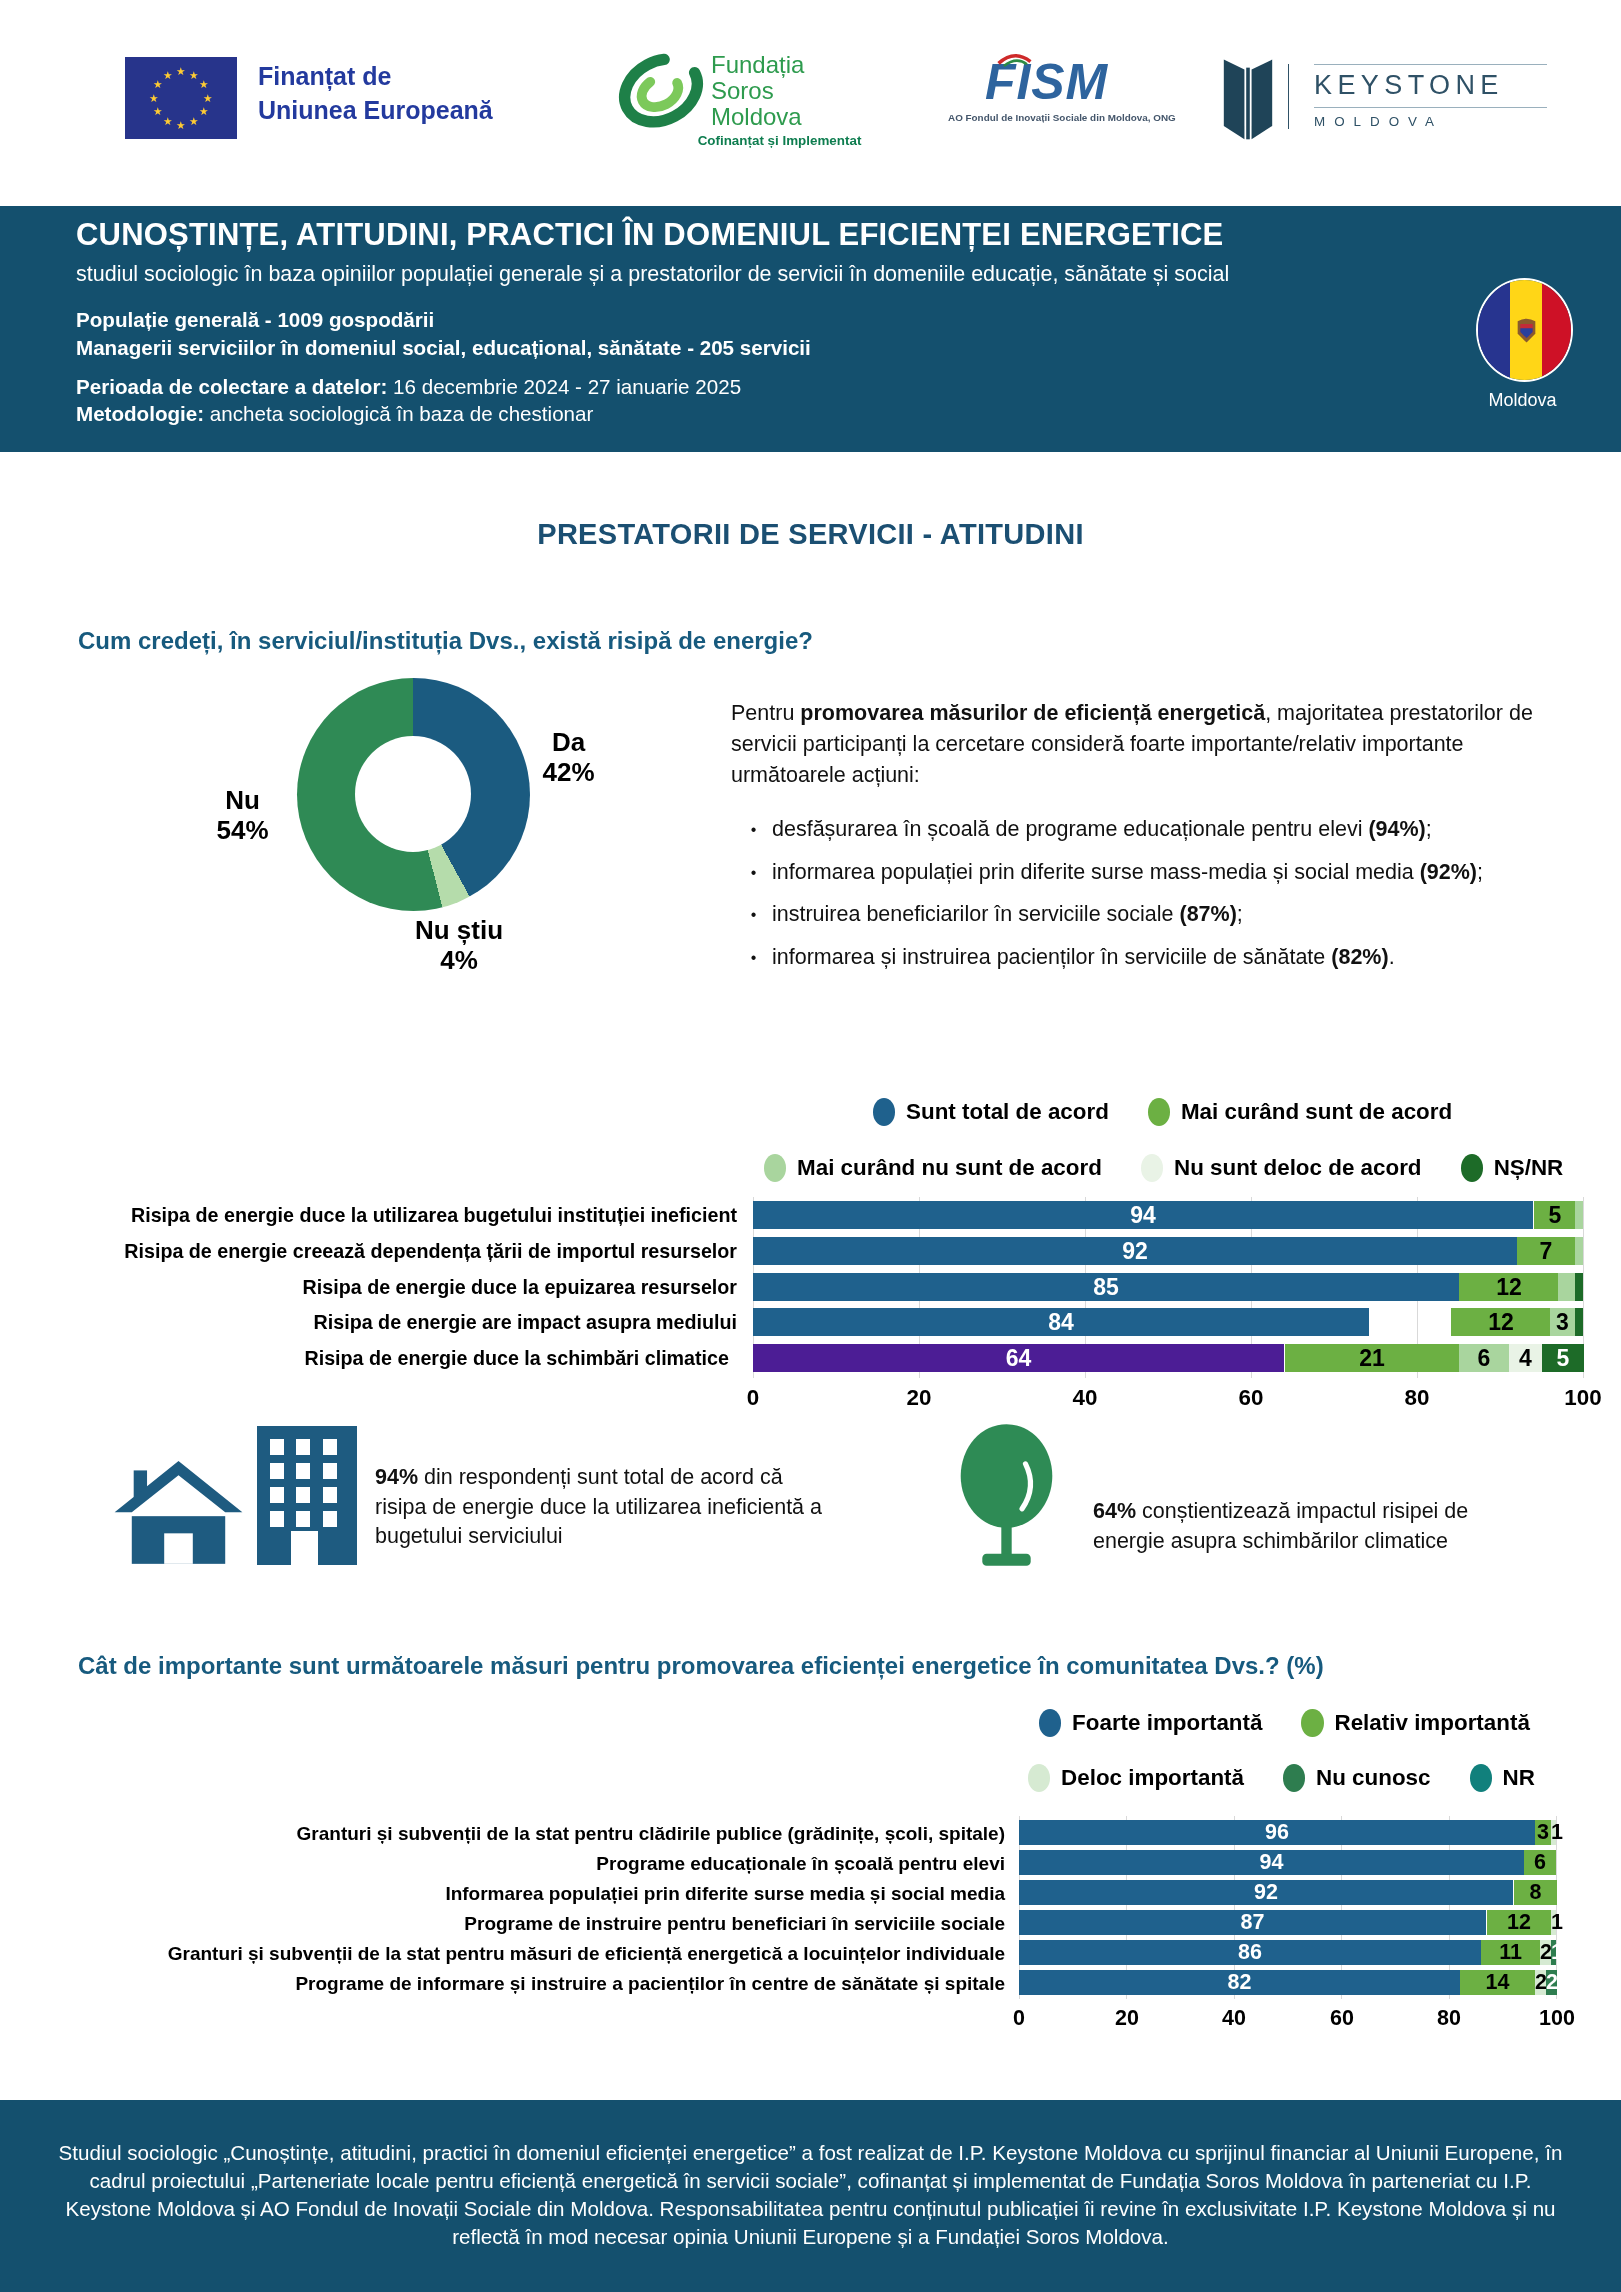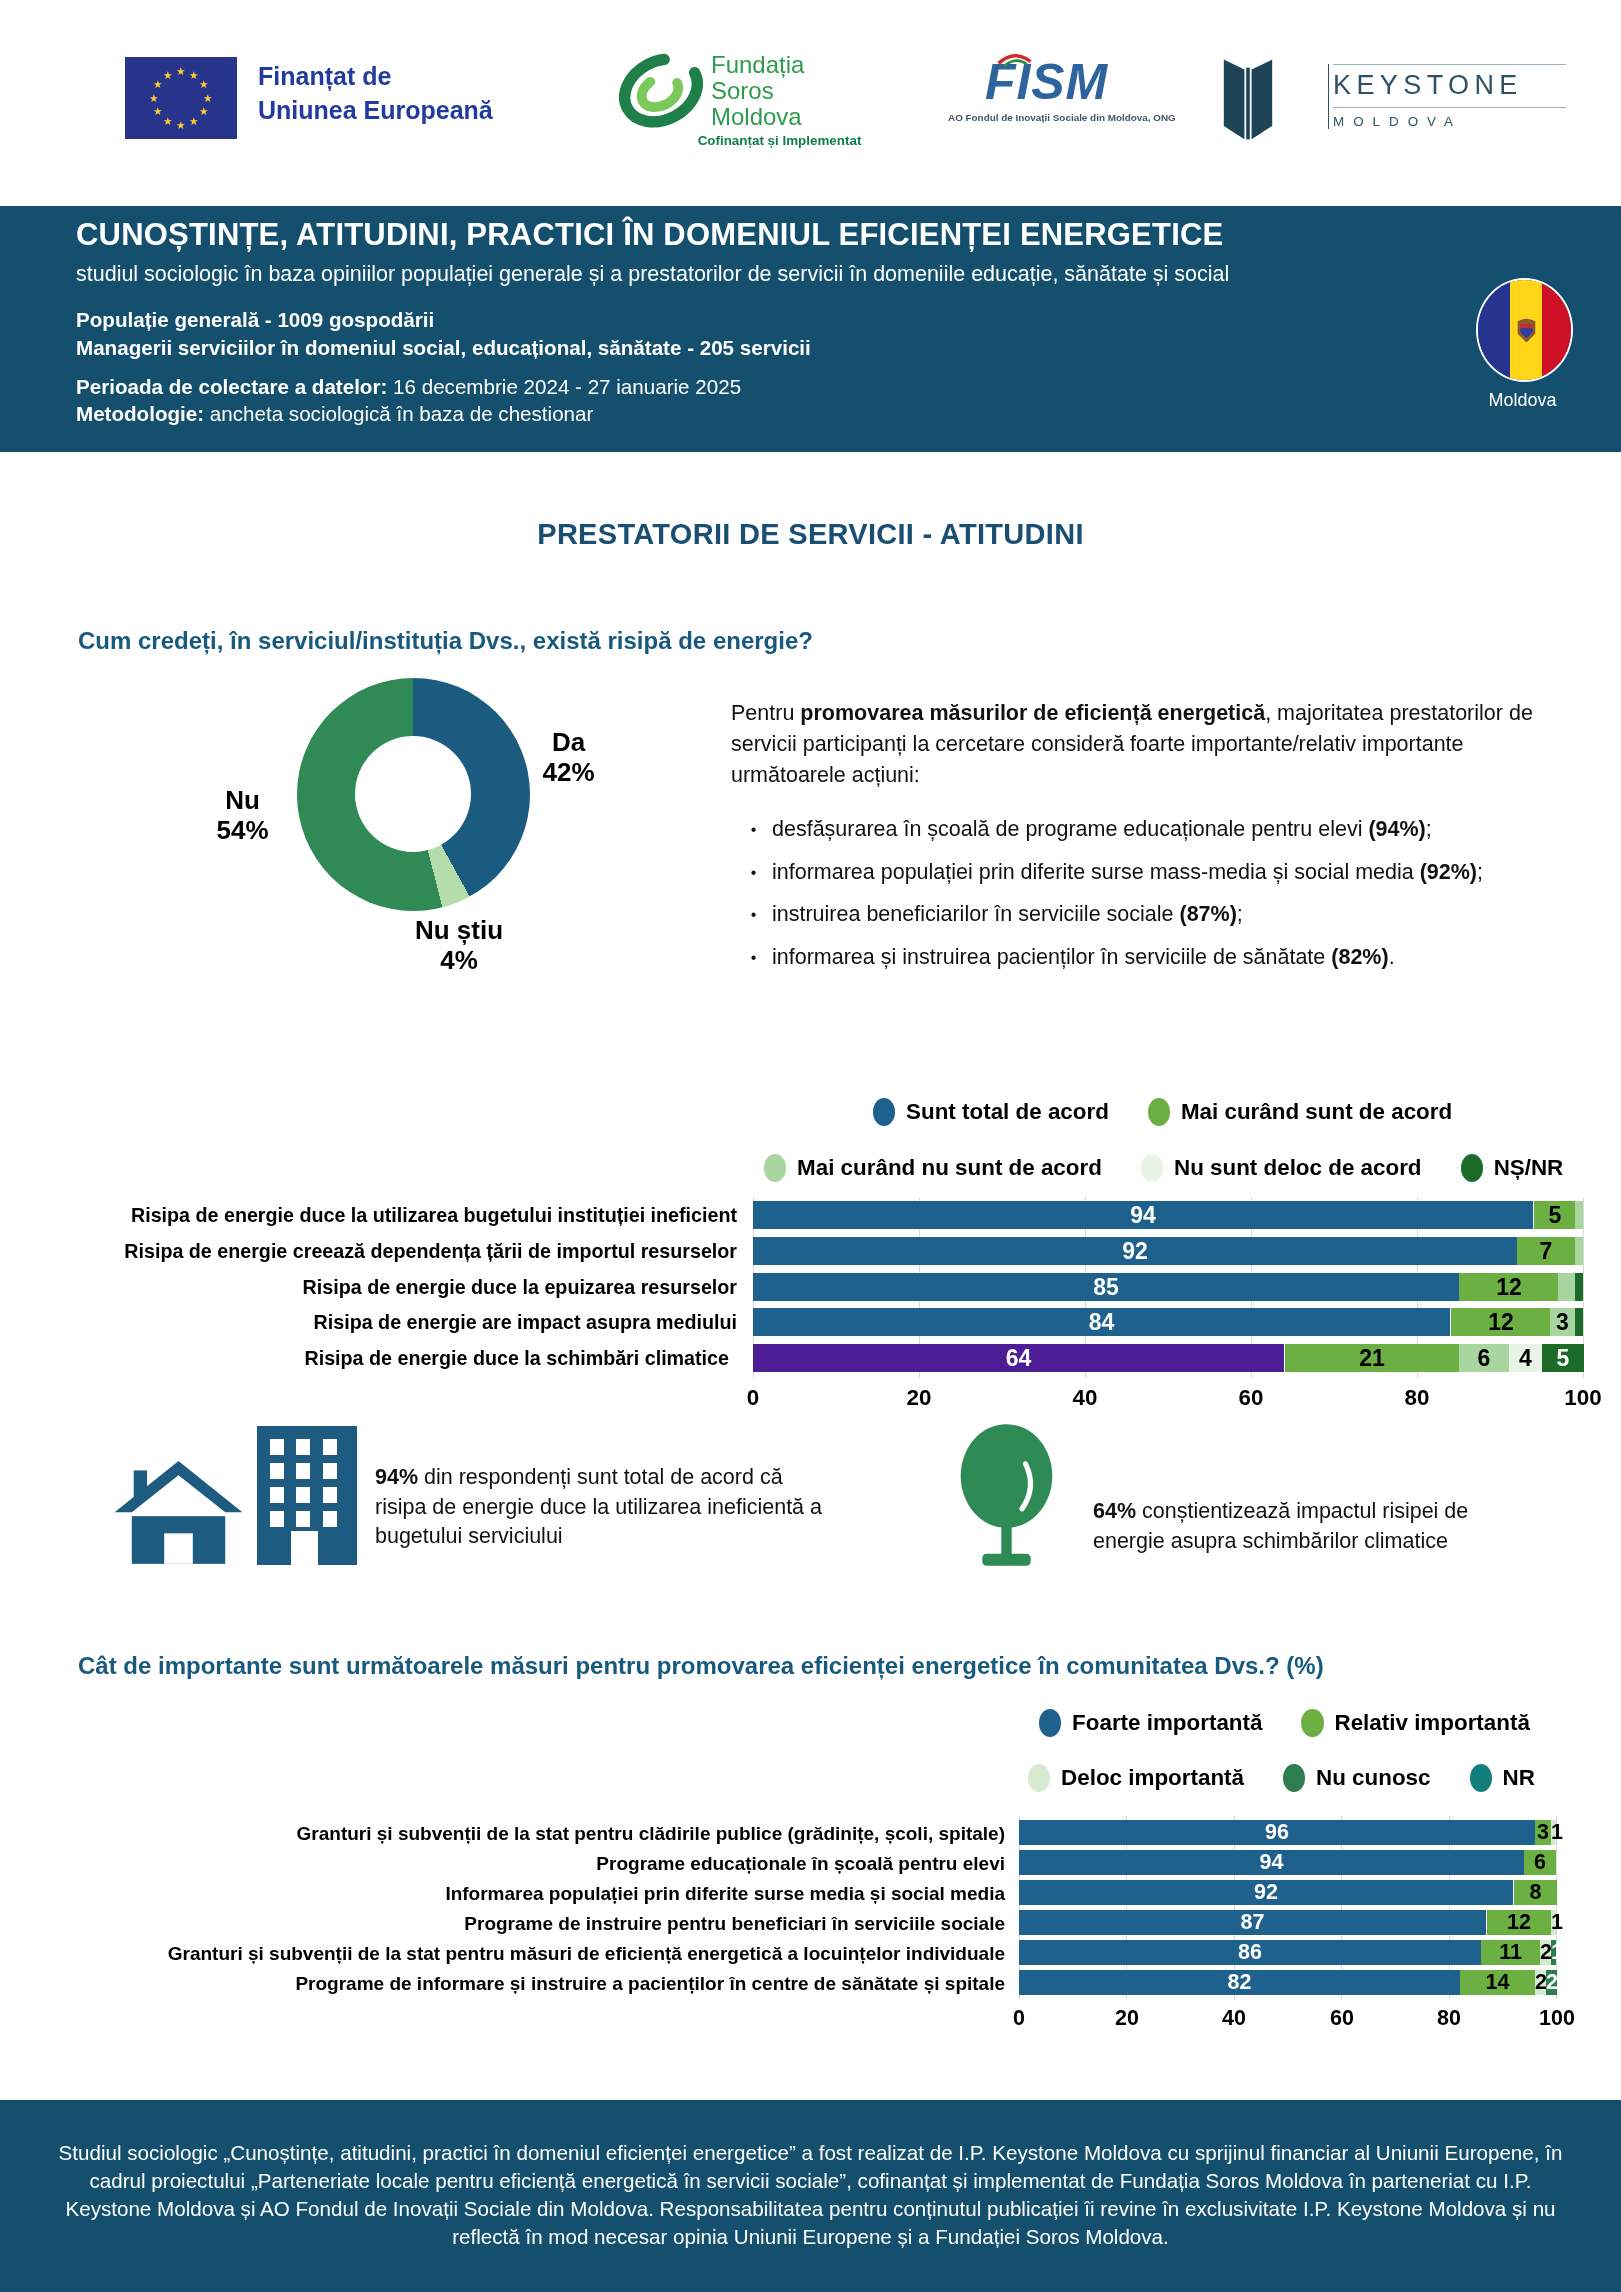--- a/index.html
+++ b/index.html
@@ -11,21 +11,21 @@
   .eu-flag{left:125px;top:57px;width:112px;height:82px;background:#27348B;}
   .eu-flag .star{position:absolute;color:#FFCC33;font-size:10.7px;line-height:10.7px;}
   .eu-text{left:258px;top:59px;font-size:25px;font-weight:bold;color:#233A9E;line-height:34px;}
   .soros-swirl{left:616px;top:50px;}
   .soros-text{left:711px;top:52px;font-size:24px;color:#2E9B4E;line-height:26px;font-weight:500;}
   .soros-caption{left:645px;top:133px;width:269px;text-align:center;font-size:13.4px;font-weight:bold;color:#0E7D4F;}
   .fism{left:948px;top:56px;width:197px;text-align:center;}
   .fism-word{font-size:50px;font-weight:bold;font-style:italic;color:#2E649E;letter-spacing:0.9px;line-height:52px;}
   .fism-caption{font-size:9.9px;font-weight:bold;color:#44566B;margin-top:3.6px;white-space:nowrap;}
   .ks-icon{left:1220px;top:56px;}
-  .ks-text{left:1288px;top:64px;width:233px;border-left:1.8px solid #2F5166;padding-left:4px;margin-left:40px;}
+  .ks-text{left:1288px;top:64px;width:233px;border-left:1.8px solid #2F5166;padding-left:25px;}
   .ks-name{font-size:27px;letter-spacing:5.4px;color:#2F5166;border-top:0.9px solid #9AB0BD;border-bottom:0.9px solid #9AB0BD;padding:5.4px 0;}
   .ks-sub{font-size:13.4px;letter-spacing:9px;color:#2F5166;padding-top:6.3px;}
 
   
   .banner{left:0;top:206px;width:1621px;height:246px;background:#14506E;color:#fff;}
   .banner-title{left:76px;top:10.7px;font-size:31px;font-weight:bold;letter-spacing:0.2px;}
   .banner-sub{left:76px;top:56px;font-size:21.5px;font-weight:400;}
   .b-line{left:76px;font-size:20.6px;font-weight:bold;}
   .b-line .val{font-weight:400;}
   .md-oval{left:1476px;top:72px;width:93px;height:100px;border-radius:50%;overflow:hidden;border:2.7px solid #fff;}
@@ -239,21 +239,21 @@
       <div class="cat-label" style="left: 27px; top: 1273px; width: 710px; height: 28px; line-height: 29.6px; font-size: 19.7px;">Risipa de energie duce la epuizarea resurselor</div>
       <div class="seg" style="left: 753px; top: 1273px; width: 706px; height: 28px; background: rgb(31, 97, 141);">
         <span class="segval" style="line-height: 28px; font-size: 23px; color: rgb(255, 255, 255);">85</span>
       </div>
       <div class="seg" style="left: 1459px; top: 1273px; width: 100px; height: 28px; background: rgb(108, 176, 67);">
         <span class="segval" style="line-height: 28px; font-size: 23px; color: rgb(0, 0, 0);">12</span>
       </div>
       <div class="seg" style="left: 1558px; top: 1273px; width: 16.6px; height: 28px; background: rgb(169, 213, 158);"></div>
       <div class="seg" style="left: 1575px; top: 1273px; width: 8.3px; height: 28px; background: rgb(29, 107, 40);"></div>
       <div class="cat-label" style="left: 27px; top: 1308px; width: 710px; height: 28px; line-height: 29.6px; font-size: 19.7px;">Risipa de energie are impact asupra mediului</div>
-      <div class="seg" style="left: 753px; top: 1308px; width: 697px; height: 28px; background: rgb(31, 97, 141);">
+      <div class="seg" style="left: 753px; top: 1308px; width: 616px; height: 28px; background: rgb(31, 97, 141);">
         <span class="segval" style="line-height: 28px; font-size: 23px; color: rgb(255, 255, 255);">84</span>
       </div>
       <div class="seg" style="left: 1451px; top: 1308px; width: 100px; height: 28px; background: rgb(108, 176, 67);">
         <span class="segval" style="line-height: 28px; font-size: 23px; color: rgb(0, 0, 0);">12</span>
       </div>
       <div class="seg" style="left: 1550px; top: 1308px; width: 25px; height: 28px; background: rgb(169, 213, 158);">
         <span class="segval" style="line-height: 28px; font-size: 23px; color: rgb(0, 0, 0);">3</span>
       </div>
       <div class="seg" style="left: 1575px; top: 1308px; width: 8.3px; height: 28px; background: rgb(29, 107, 40);"></div>
       <div class="cat-label" style="left: 19px; top: 1344px; width: 710px; height: 28px; line-height: 29.6px; font-size: 19.7px;">Risipa de energie duce la schimbări climatice</div>

